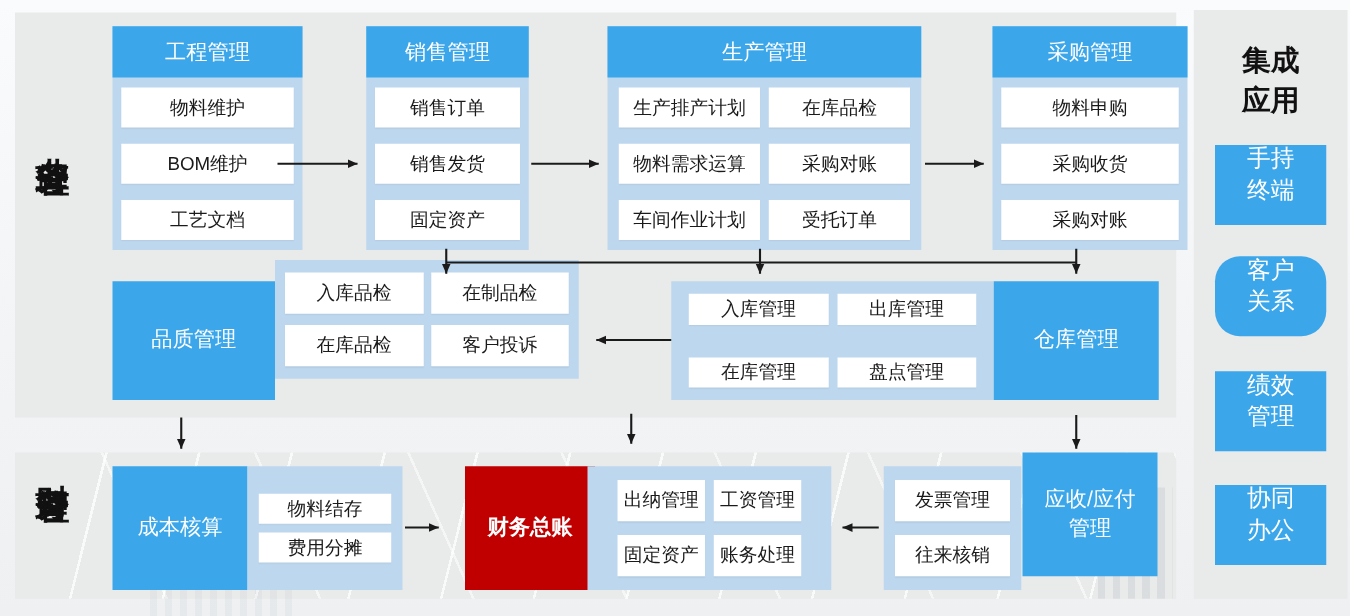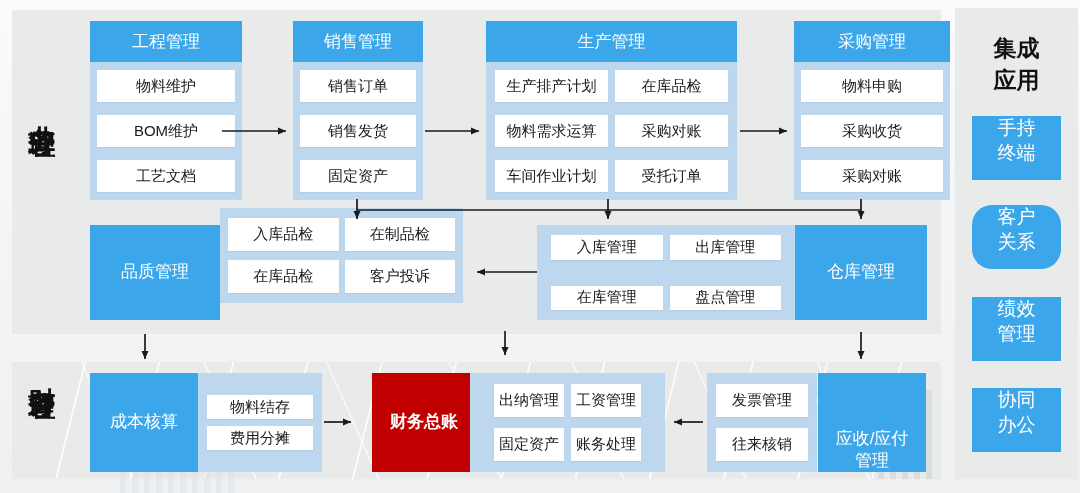--- a/index.html
+++ b/index.html
@@ -59,21 +59,21 @@
 
   
   .bignode{
     position:absolute; background:#3ba7ea; color:#fff; font-size:17px;
     display:flex; align-items:center; justify-content:center; text-align:center; line-height:1.3;
   }
   #node-quality  { left:90px;  top:225px; width:130px; height:95px; }
   #node-warehouse{ left:795px; top:225px; width:132px; height:95px; }
   #node-cost     { left:90px;  top:373px; width:108px; height:99px; }
   #node-ledger   { left:358px; top:373px; width:104px; height:99px; background:#c00000; font-weight:bold;margin-left:14px; }
-  #node-receivable{ left:818px; top:373px; width:108px; height:99px;align-items:flex-end; }
+  #node-receivable{ left:818px; top:362px; width:108px; height:99px; }
   #node-receivable span{ display:inline-block; width:84px; }
 
   
   .group{ position:absolute; background:#bdd7ee; display:grid; }
   #grp-quality  { left:220px; top:208px; width:243px; height:95px;
                   grid-template-columns:1fr 1fr; padding:10px 8px; gap:9px 6px; }
   #grp-warehouse{ left:537px; top:225px; width:258px; height:95px;
                   grid-template-columns:1fr 1fr; padding:10px 14px; gap:26px 7px; }
   #grp-cost     { left:198px; top:373px; width:124px; height:99px;
                   grid-template-columns:1fr; padding:22px 9px; gap:7px; }

